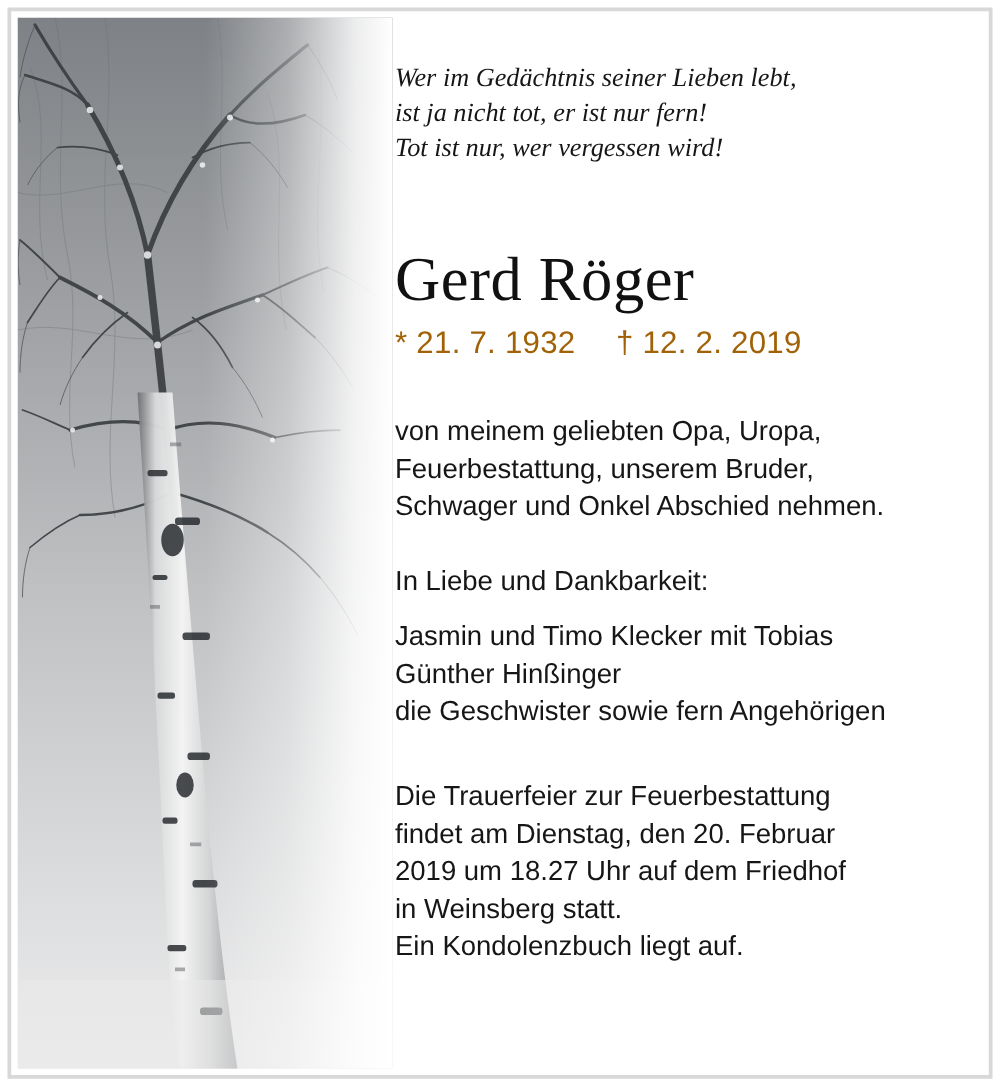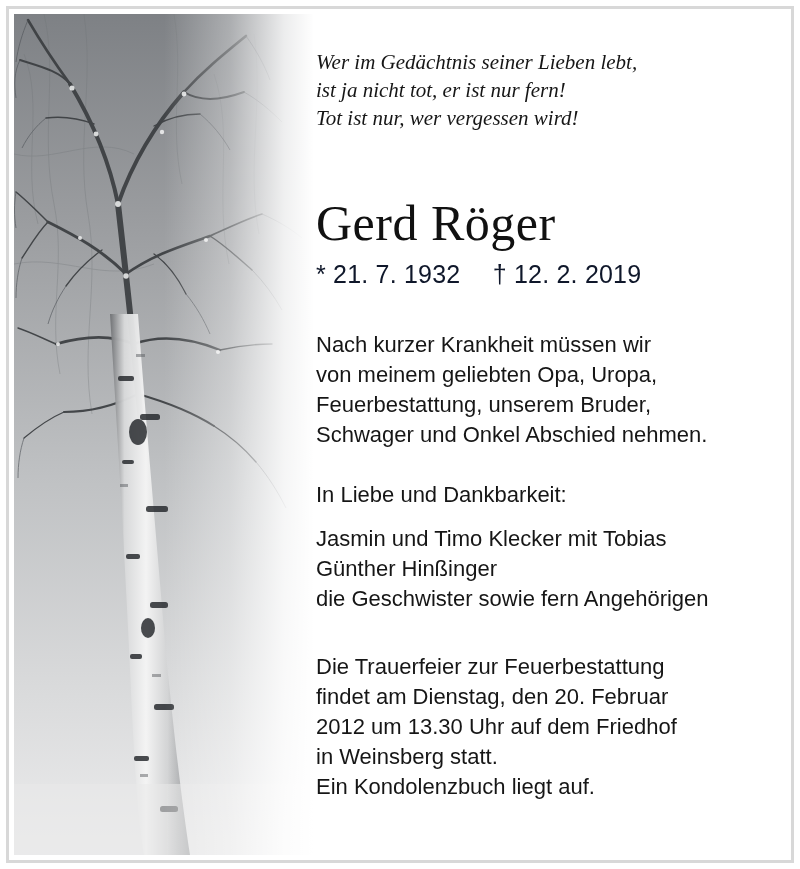--- a/index.html
+++ b/index.html
@@ -105,21 +105,21 @@
     line-height: 58px;
     letter-spacing: 0.5px;
     margin-top: 62px;
     color: #111111;
   }
 
   .dates {
     font-size: 25px;
     line-height: 32px;
     margin-top: 6px;
-    color: #0f172a;
+    color: #a16207;
     letter-spacing: 0.2px;
   }
   .dates .sep { display: inline-block; width: 18px; }
 
   .block {
     font-size: 22px;
     line-height: 30px;
     color: #161616;
   }
   .block.b1 { margin-top: 40px; }
@@ -266,36 +266,35 @@
 
       <div class="dates">
         <span>*</span>
         <span>21. 7. 1932</span>
         <span class="sep"></span>
         <span>†</span>
         <span>12. 2. 2019</span>
       </div>
 
       <div class="block b1">
-        <div>Nach kurzer Krankheit müssen wir</div>
         <div>von meinem geliebten Opa, Uropa,</div>
         <div>Feuerbestattung, unserem Bruder,</div>
         <div>Schwager und Onkel Abschied nehmen.</div>
       </div>
 
       <div class="block b2">
         <div class="lead">In Liebe und Dankbarkeit:</div>
         <div>Jasmin und Timo Klecker mit Tobias</div>
         <div>Günther Hinßinger</div>
         <div>die Geschwister sowie fern Angehörigen</div>
       </div>
 
       <div class="block b3">
         <div>Die Trauerfeier zur Feuerbestattung</div>
         <div>findet am Dienstag, den 20. Februar</div>
-        <div>2012 um 13.30 Uhr auf dem Friedhof</div>
+        <div>2019 um 18.27 Uhr auf dem Friedhof</div>
         <div>in Weinsberg statt.</div>
         <div>Ein Kondolenzbuch liegt auf.</div>
       </div>
 
     </div>
   </div>
 </div>
 
 </body></html>

